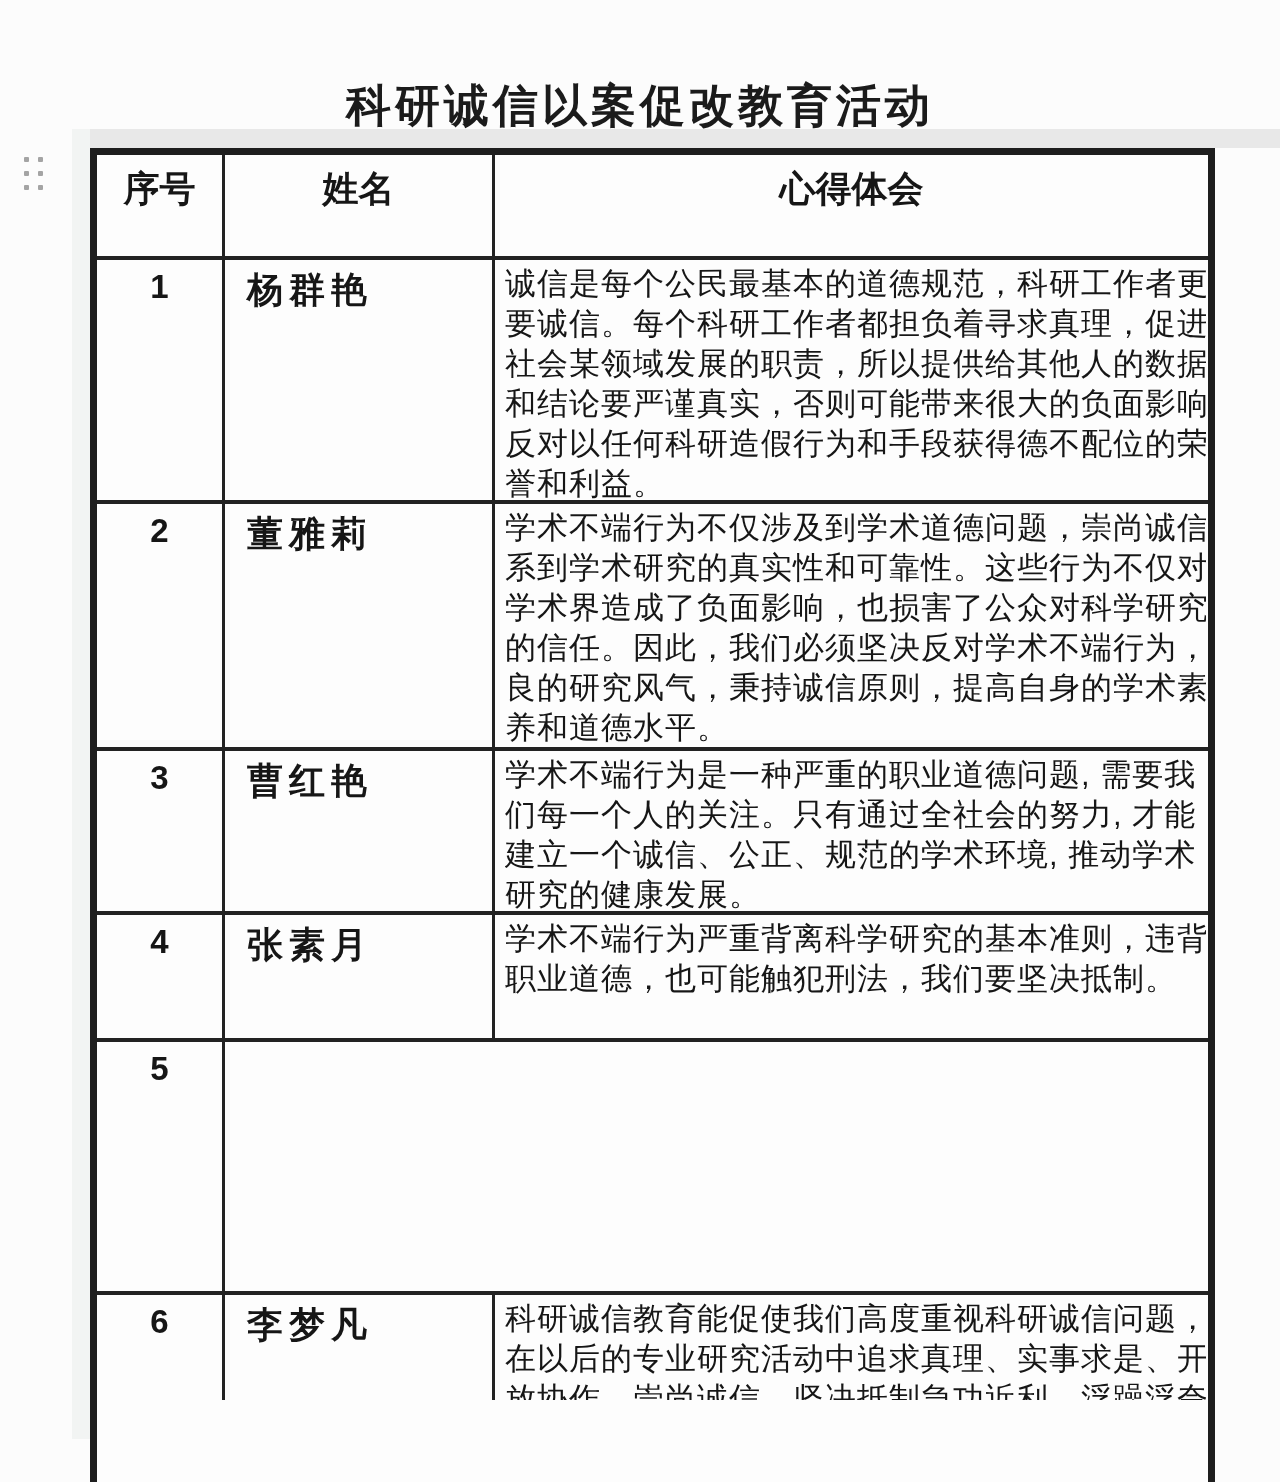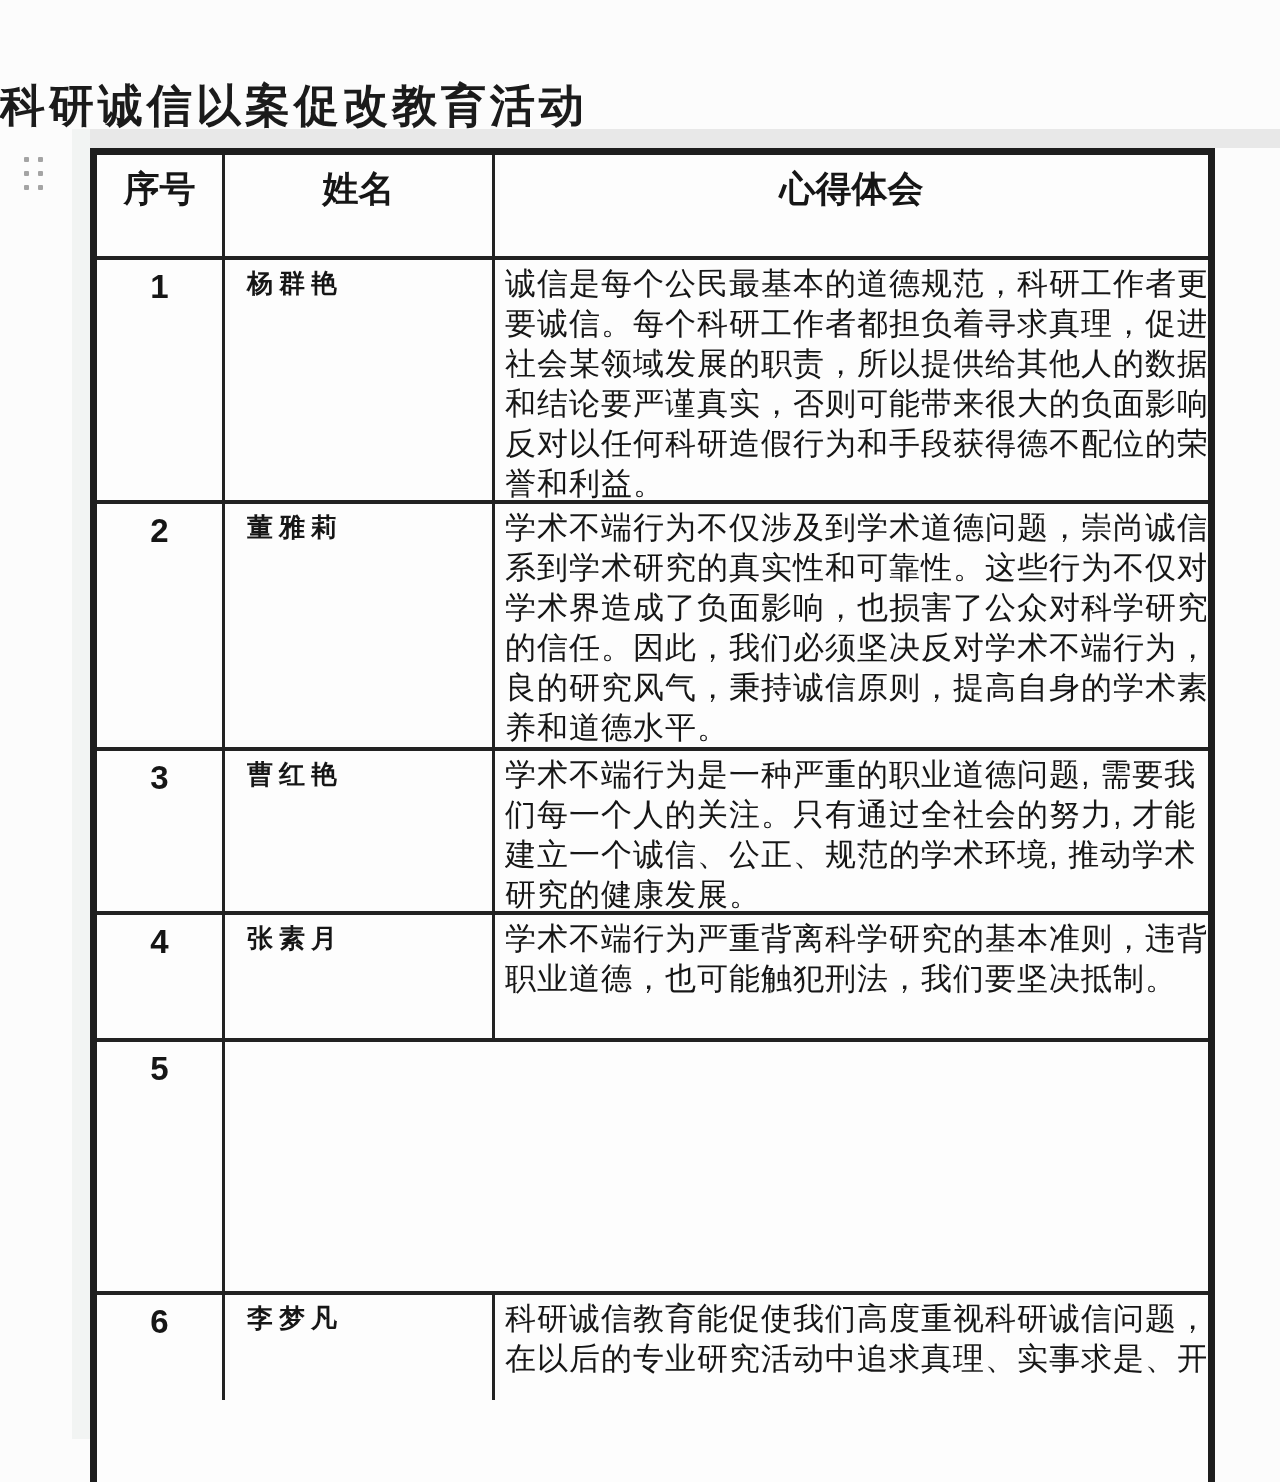--- a/index.html
+++ b/index.html
@@ -26,21 +26,21 @@
   
   .drag-handle {
     position: absolute; left: 24px; top: 157px;
     display: grid; grid-template-columns: repeat(2, 5px);
     grid-auto-rows: 5px; gap: 9px 9px; cursor: grab;
   }
   .drag-handle i { width: 5px; height: 5px; background: #a4a4a4; border-radius: 1px; }
 
   .doc-title {
     position: absolute; top: 76px; left: 0; width: 100%;
-    text-align: left;
+    text-align: center;
     font-size: 45px; font-weight: bold; letter-spacing: 4px;
     color: #1b1b1b;
   }
 
   
   .tbl {
     position: absolute; left: 90px; top: 148px;
     width: 1125px; height: 1344px;
     border: 7px solid #1e1e1e;
     background: #fdfdfd;
@@ -64,21 +64,21 @@
   .cell { overflow: hidden; }
   .cell-index, .cell-name { border-right: 3px solid #222; }
 
   .row-header .cell {
     font-size: 36px; font-weight: bold; text-align: center; padding-top: 10px;
   }
   .cell-index {
     font-size: 33px; font-weight: bold; text-align: center; padding-top: 8px;
   }
   .cell-name {
-    font-size: 26px; font-weight: bold; padding: 6px 0 0 22px; letter-spacing: 6px;
+    font-size: 36px; font-weight: bold; padding: 6px 0 0 22px; letter-spacing: 6px;
   }
   .cell-content { padding: 4px 2px 16px 10px; }
   .cell-content .line {
     font-size: 31px; height: 40px; line-height: 40px;
     white-space: pre; overflow: hidden; letter-spacing: 1px;
   }
 </style>
 </head>
 <body>
 
@@ -149,17 +149,18 @@
   </div>
       <div class="row r5">
     <div class="cell cell-index">5</div>
   </div>
       <div class="row r6">
     <div class="cell cell-index">6</div>
     <div class="cell cell-name">李梦凡</div>
     <div class="cell cell-content">
           <div class="line">科研诚信教育能促使我们高度重视科研诚信问题，</div>
           <div class="line">在以后的专业研究活动中追求真理、实事求是、开</div>
+          <div class="line">放协作、崇尚诚信，坚决抵制急功近利、浮躁浮夸</div>
         </div>
   </div>
     </div>
 
 </div>
 
 </body></html>

